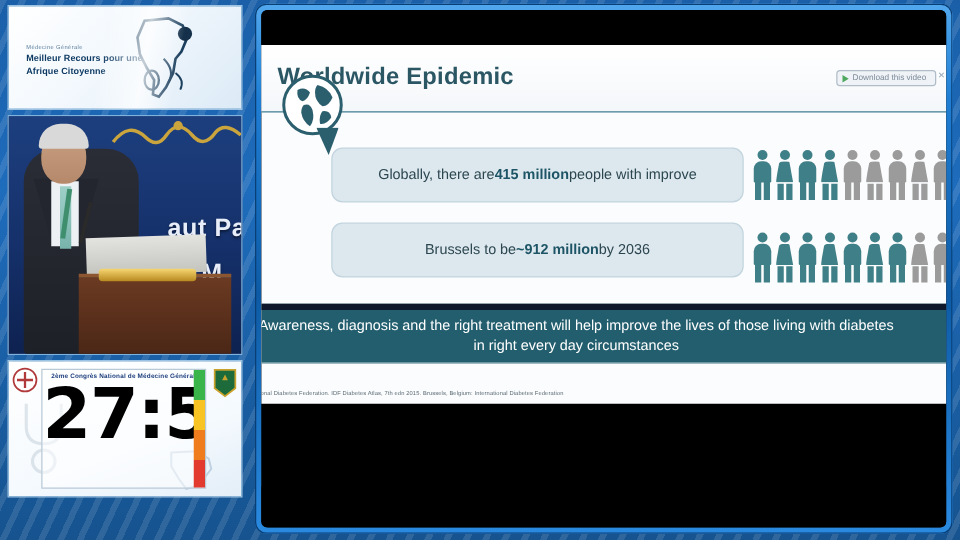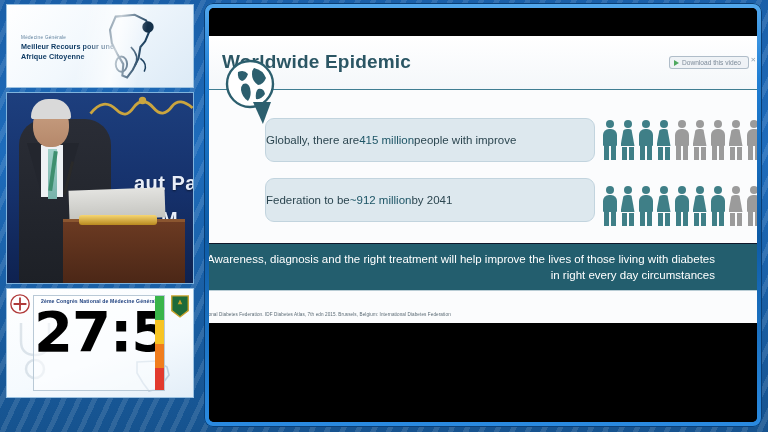--- a/index.html
+++ b/index.html
@@ -245,26 +245,26 @@
   .globe {
     position:absolute; left: 15px; top: 22px;
     width: 52px; height: 52px;
   }
 
   .callout {
     position:absolute;
     background: #dde8ee;
     border: 1px solid #c2d4de;
     border-radius: 9px;
-    display:flex; align-items:center; 
+    display:flex; align-items:center; justify-content:center;
     color:#2c4650;
     font-size: 11.5px;
     white-space: nowrap;
   }
-  .callout b { color:#1d5566; font-weight:normal; }
+  .callout b { color:#1d5566; font-weight:bold; }
   #callout-1 { left: 56px; top: 82px; width: 330px; height: 44px; }
   #callout-2 { left: 56px; top: 142px; width: 330px; height: 44px; }
 
   .pin {
     position:absolute; left: 44px; top: 66px;
     width: 18px; height: 22px;
     background:#2c5f6e;
     clip-path: polygon(0 0, 100% 0, 55% 100%);
   }
 
@@ -276,24 +276,24 @@
   .fig .body { position:absolute; left: 1.5px; top: 9px; width: 14px; height: 17px; border-radius: 6px 6px 1px 1px; }
   .fig.f .body { clip-path: polygon(22% 0, 78% 0, 100% 100%, 0 100%); border-radius: 6px 6px 0 0; }
   .fig .legL, .fig .legR { position:absolute; top: 25px; width: 5px; height: 15px; }
   .fig .legL { left: 2.5px; } .fig .legR { left: 9.5px; }
   .fig.f .legL, .fig.f .legR { top: 27px; height: 13px; }
 
   .banner {
     position:absolute; left: 0; bottom: 32px;
     width: 100%; height: 48px;
     background: #235e6e;
-    border-top: 1px solid #0f172a;
+    border-top: 5px solid #0f172a;
     border-bottom: 1px solid #b9cdd5;
     display:flex; align-items:center; justify-content:center;
-    text-align:right;
+    text-align:center;
   }
   .banner p {
     color:#ffffff; font-size: 11.5px; line-height: 1.42;
     font-weight: 500; white-space: nowrap;
     margin-left: -44px;
   }
   .citation {
     position:absolute; left: 0; bottom: 6px;
     width: 100%;
     padding-left: 8px;
@@ -403,23 +403,23 @@
 
         <div class="pin"></div>
 
         <div class="callout" id="callout-1">
           <span>Globally, there are </span>
             <b>415 million</b>
             <span> people with improve</span>
         </div>
 
         <div class="callout" id="callout-2">
-          <span>Federation to be </span>
+          <span>Brussels to be </span>
             <b>~912 million</b>
-            <span> by 2041</span>
+            <span> by 2036</span>
         </div>
 
         <div class="people-row" id="people-1">
             <div class="fig">
               <span class="head" style="background:#3f7f87"></span>
               <span class="body" style="background:#3f7f87"></span>
               <span class="legL" style="background:#3f7f87"></span>
               <span class="legR" style="background:#3f7f87"></span>
             </div>
             <div class="fig f">

